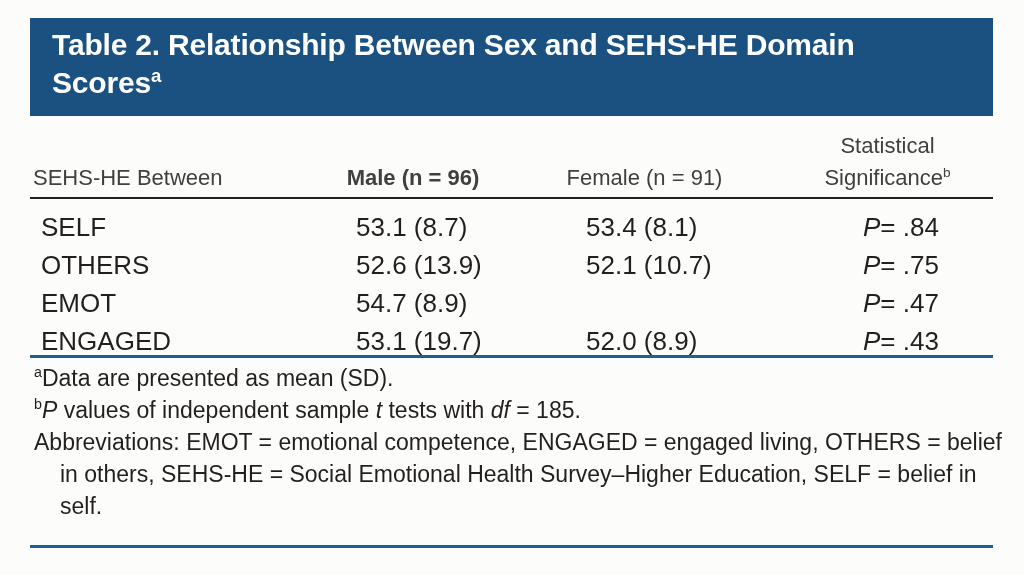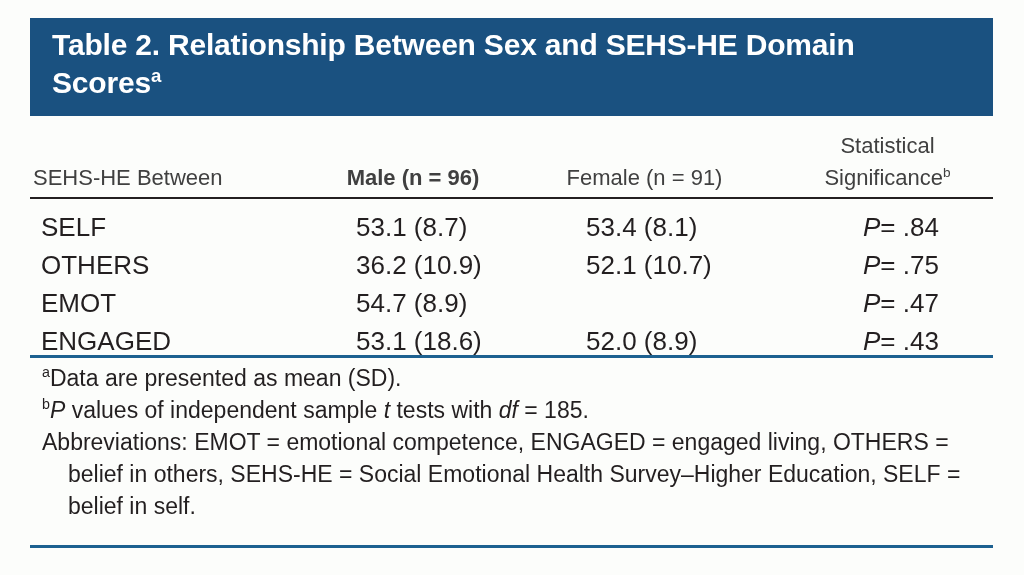--- a/index.html
+++ b/index.html
@@ -124,21 +124,21 @@
   .footnotes {
     position: absolute;
     left: 30px;
     top: 362px;
     width: 975px;
     font-size: 23px;
     line-height: 32px;
     color: #231f20;
   }
   .footnote {
-    margin: 0 0 0 12px;
+    margin: 0 0 0 4px;
   }
   .footnote sup {
     font-size: 0.62em;
     vertical-align: super;
     line-height: 0;
   }
   .footnote i { font-style: italic; }
   .footnote-abbrev {
     padding-left: 26px;
     text-indent: -26px;
@@ -166,34 +166,34 @@
 
     <div class="data-row">
       <span class="cell cell-domain">SELF</span>
       <span class="cell cell-male">53.1 (8.7)</span>
       <span class="cell cell-female">53.4 (8.1)</span>
       <span class="cell cell-sig"><i>P</i><span>= .84</span></span>
     </div>
 
     <div class="data-row">
       <span class="cell cell-domain">OTHERS</span>
-      <span class="cell cell-male">36.2 (10.9)</span>
+      <span class="cell cell-male">52.6 (13.9)</span>
       <span class="cell cell-female">52.1 (10.7)</span>
       <span class="cell cell-sig"><i>P</i><span>= .75</span></span>
     </div>
 
     <div class="data-row">
       <span class="cell cell-domain">EMOT</span>
       <span class="cell cell-male">54.7 (8.9)</span>
       <span class="cell cell-sig"><i>P</i><span>= .47</span></span>
     </div>
 
     <div class="data-row">
       <span class="cell cell-domain">ENGAGED</span>
-      <span class="cell cell-male">53.1 (18.6)</span>
+      <span class="cell cell-male">53.1 (19.7)</span>
       <span class="cell cell-female">52.0 (8.9)</span>
       <span class="cell cell-sig"><i>P</i><span>= .43</span></span>
     </div>
 
   </div>
 
   <div class="rule rule-body-under"></div>
 
   <div class="footnotes">
     <div class="footnote"><sup>a</sup><span>Data are presented as mean (SD).</span></div>

